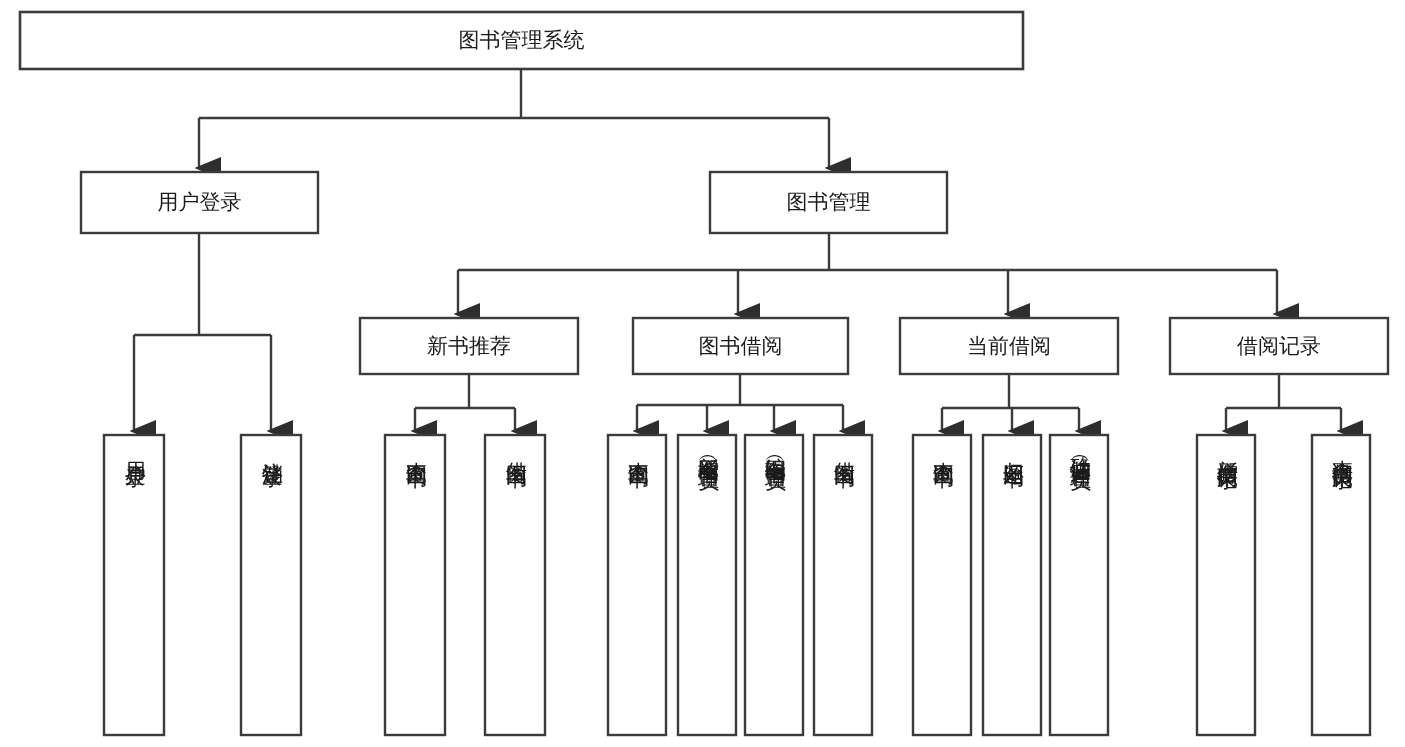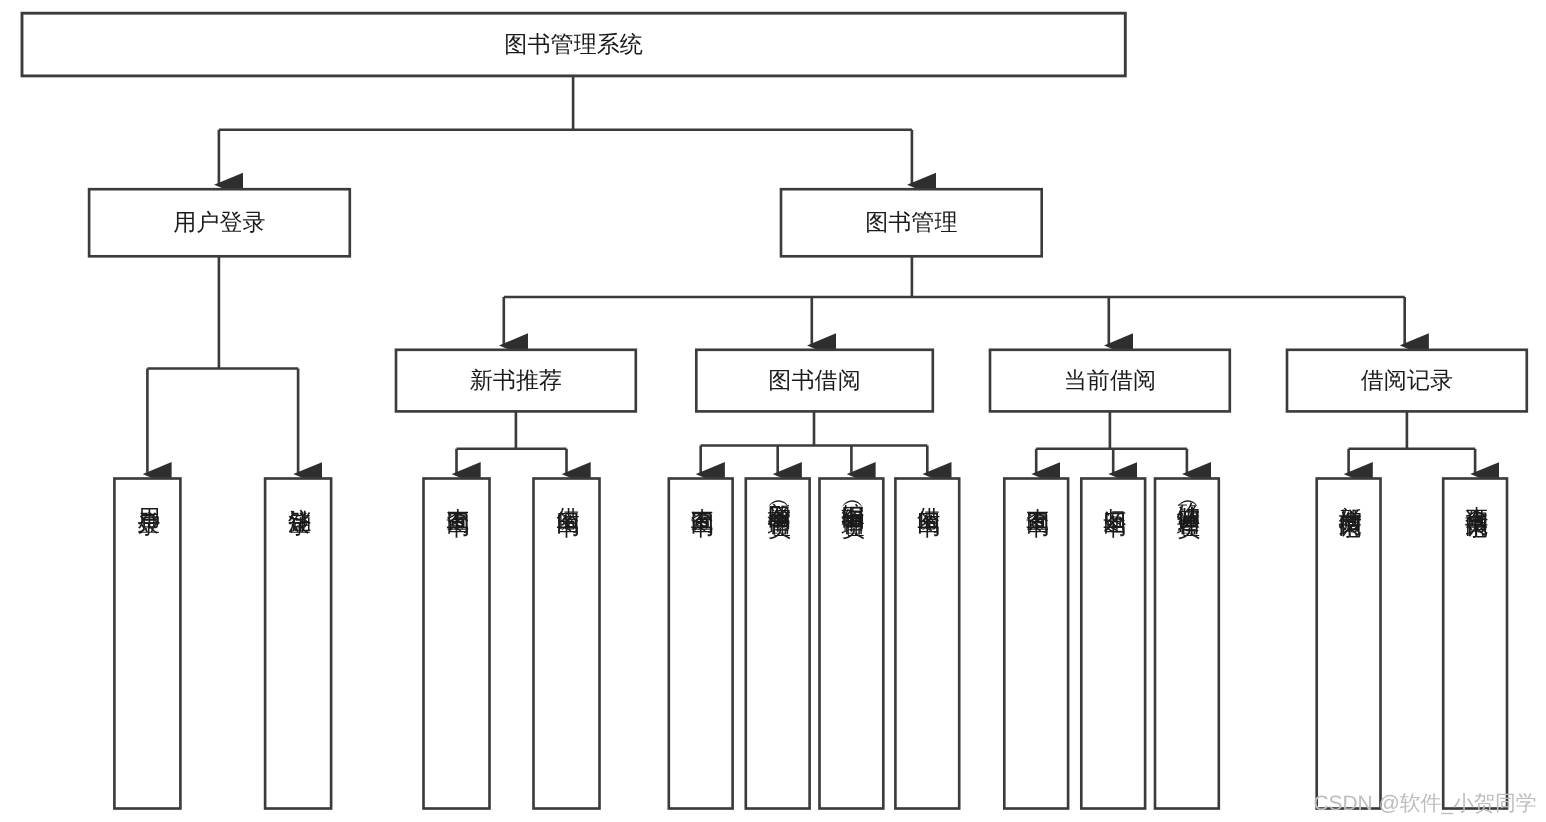--- a/index.html
+++ b/index.html
@@ -191,14 +191,13 @@
           <rect x="1197" y="435" width="58" height="300" class="node-rect level-3"></rect>
           <text x="1226" y="449" class="node-label leaf-vertical" text-anchor="middle" dominant-baseline="hanging">新增借阅记录</text>
         </g>
         <g>
           <rect x="1312" y="435" width="58" height="300" class="node-rect level-3"></rect>
           <text x="1341" y="449" class="node-label leaf-vertical" text-anchor="middle" dominant-baseline="hanging">查询借阅记录</text>
         </g>
       </g>
   </svg>
 
-  <div class="watermark">CSDN @软件_小贺同学</div>
 </div>
 
 </body></html>

